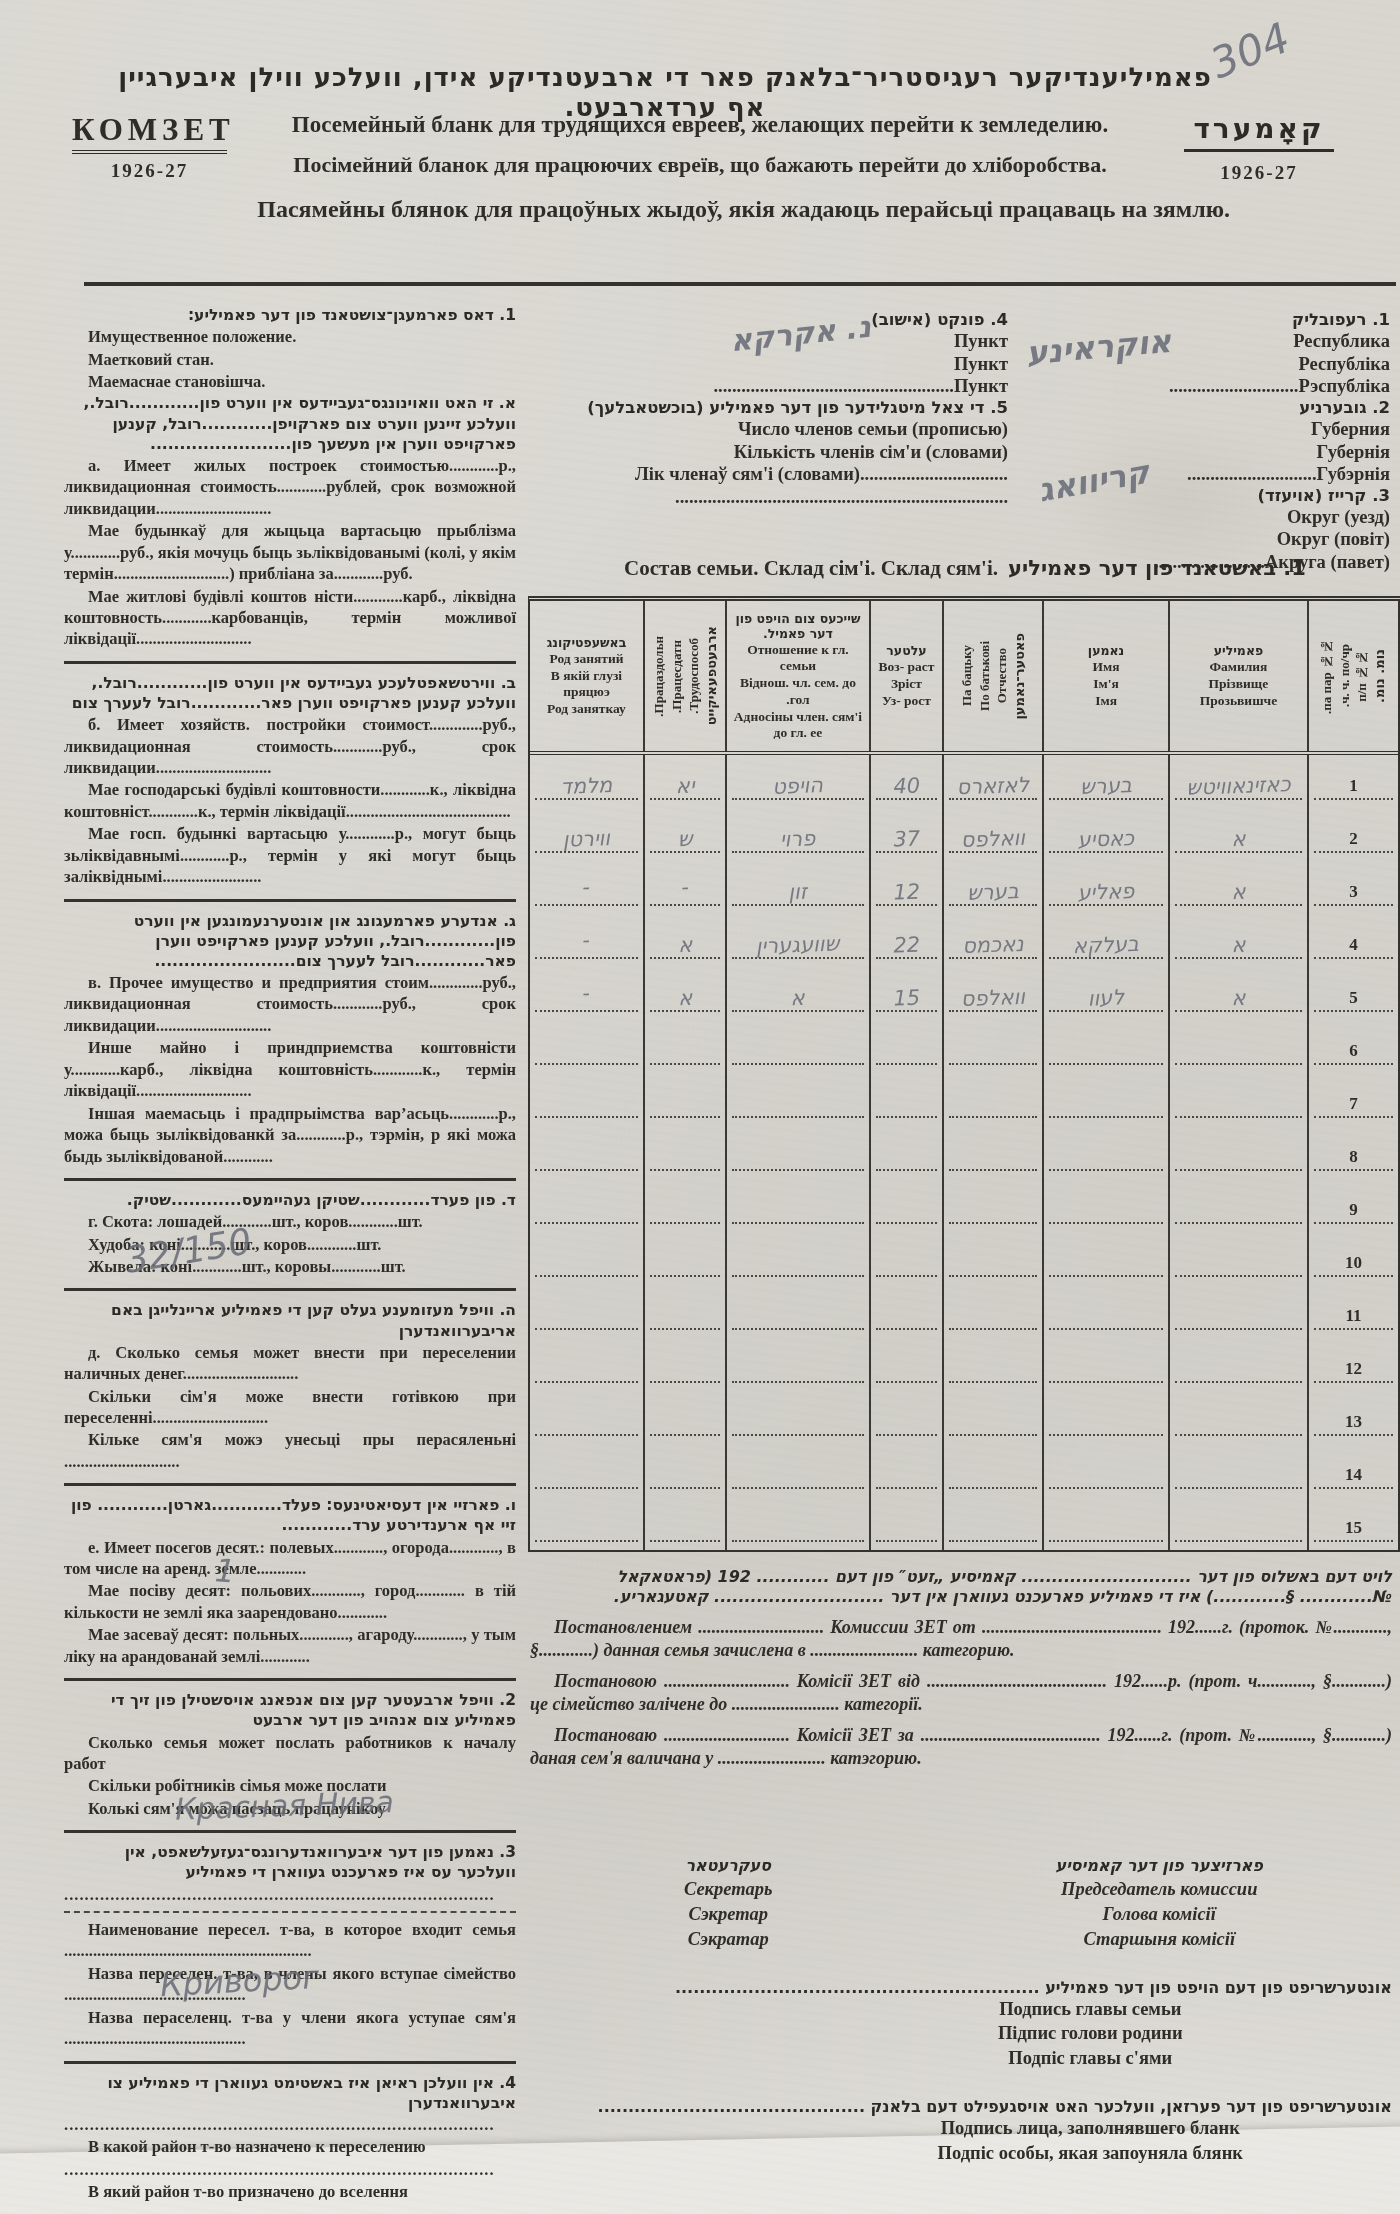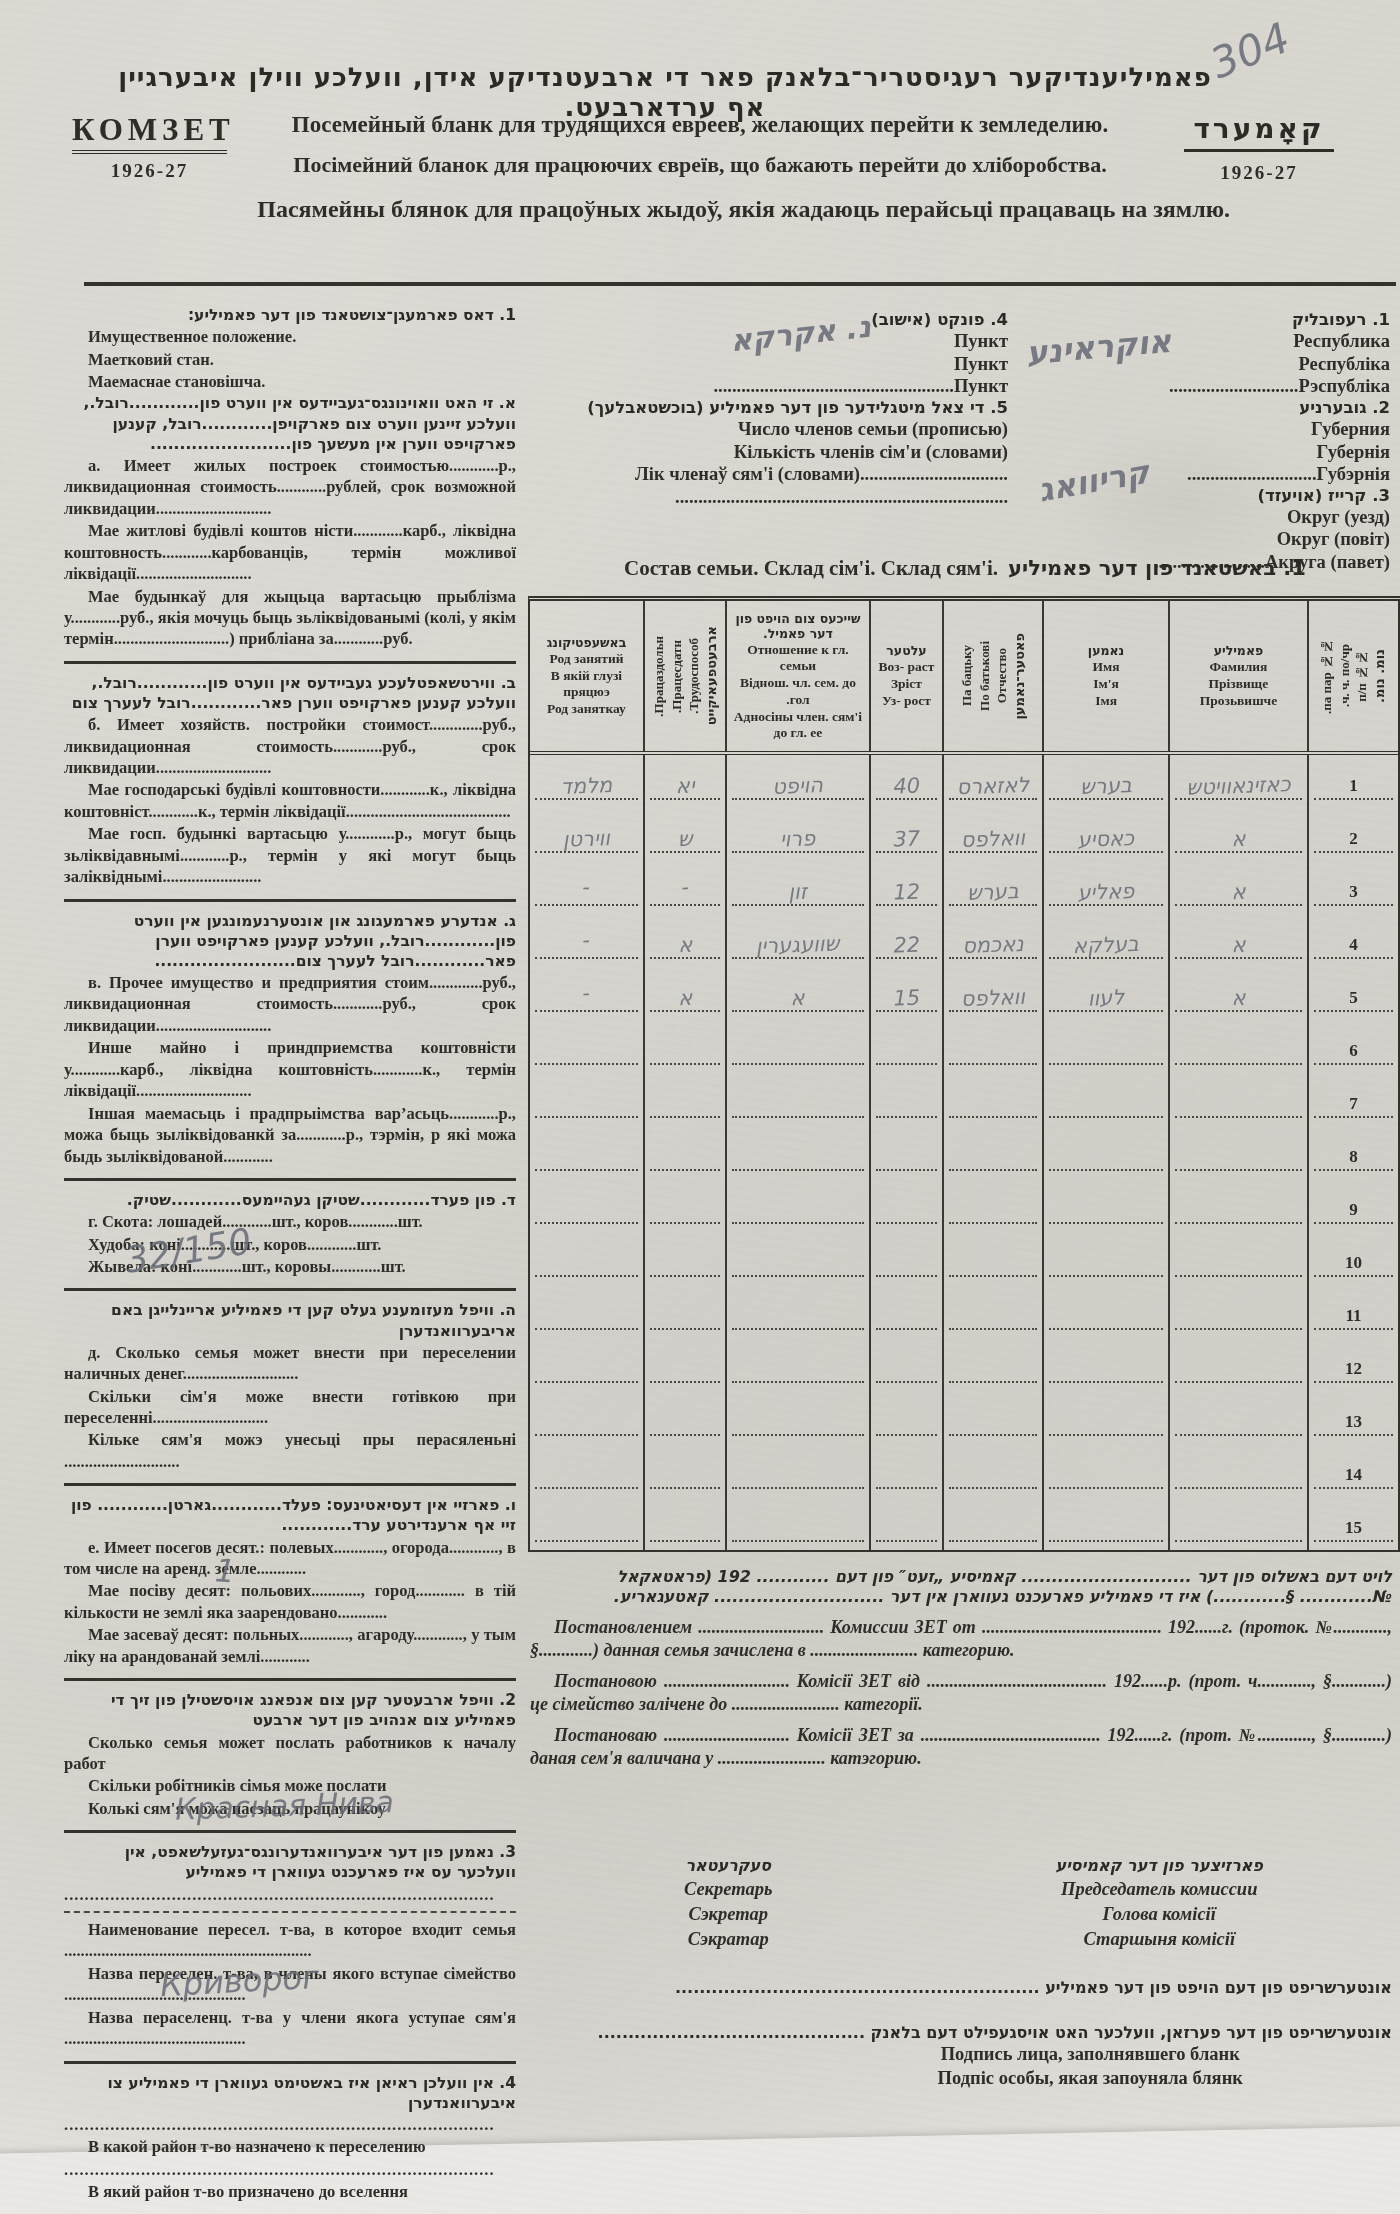--- a/index.html
+++ b/index.html
@@ -98,22 +98,22 @@
 <div class="toprule"></div>
 
 <div id="lcol">
     <div class="sec">
       <p class="p yi">1. דאס פארמעגן־צושטאנד פון דער פאמיליע:</p>
       <p class="p pr">Имущественное положение.</p>
       <p class="p pr">Маетковий стан.</p>
       <p class="p pr">Маемаснае становішча.</p>
       <p class="p yi">א. זי האט וואוינונגס־געביידעס אין ווערט פון............רובל., וועלכע זיינען ווערט צום פארקויפן............רובל, קענען פארקויפט ווערן אין מעשעך פון........................</p>
       <p class="p pr">а. Имеет жилых построек стоимостью............р., ликвидационная стоимость............рублей, срок возможной ликвидации............................</p>
+      <p class="p pr">Мае будынкаў для жыцьца вартасьцю прыблізма у............руб., якія мочуць быць зьліквідованымі (колі, у якім термін............................) прибліана за............руб.</p>
       <p class="p pr">Мае житлові будівлі коштов ністи............карб., ліквідна коштовность............карбованців, термін можливої ліквідації............................</p>
-      <p class="p pr">Мае будынкаў для жыцьца вартасьцю прыблізма у............руб., якія мочуць быць зьліквідованымі (колі, у якім термін............................) прибліана за............руб.</p>
     </div>
     <div class="sec">
       <p class="p yi">ב. ווירטשאפטלעכע געביידעס אין ווערט פון............רובל., וועלכע קענען פארקויפט ווערן פאר............רובל לעערך צום</p>
       <p class="p pr">б. Имеет хозяйств. постройки стоимост.............руб., ликвидационная стоимость............руб., срок ликвидации............................</p>
       <p class="p pr">Мае господарські будівлі коштовности............к., ліквідна коштовніст............к., термін ліквідації........................................</p>
       <p class="p pr">Мае госп. будынкі вартасьцю у............р., могут быць зьліквідавнымі............р., термін у які могут быць заліквіднымі........................</p>
     </div>
     <div class="sec">
       <p class="p yi">ג. אנדערע פארמעגונג און אונטערנעמונגען אין ווערט פון............רובל., וועלכע קענען פארקויפט ווערן פאר............רובל לעערך צום........................</p>
       <p class="p pr">в. Прочее имущество и предприятия стоим.............руб., ликвидационная стоимость............руб., срок ликвидации............................</p>
@@ -511,20 +511,25 @@
         <div class="pr">Сэкратар</div>
       </div>
     <div class="sigc sec2" id="sigCh">
         <div class="yi">פארזיצער פון דער קאמיסיע</div>
         <div class="pr">Председатель комиссии</div>
         <div class="pr">Голова комісії</div>
         <div class="pr">Старшыня комісії</div>
       </div>
   </div>
   <div class="sigline yi">אונטערשריפט פון דעם הויפט פון דער פאמיליע ............................................................</div>
+  <div class="sigsub" id="sigHead">
+      <div class="pr">Подпись главы семьи</div>
+      <div class="pr">Підпис голови родини</div>
+      <div class="pr">Подпіс главы с'ями</div>
+    </div>
   <div class="sigline yi">אונטערשריפט פון דער פערזאן, וועלכער האט אויסגעפילט דעם בלאנק ............................................</div>
   <div class="sigsub" id="sigFill">
       <div class="pr">Подпись лица, заполнявшего бланк</div>
       <div class="pr">Подпіс особы, якая запоуняла блянк</div>
     </div>
 </div>
 
 <div class="ov hw" style="right:110px;top:26px;font-size:42px;transform:rotate(-22deg);">304</div>
 <div class="ov hw yi" style="right:228px;top:328px;font-size:32px;transform:rotate(-5deg);">אוקראינע</div>
 <div class="ov hw yi" style="left:730px;top:316px;font-size:30px;transform:rotate(-6deg);">נ. אקרקא</div>

